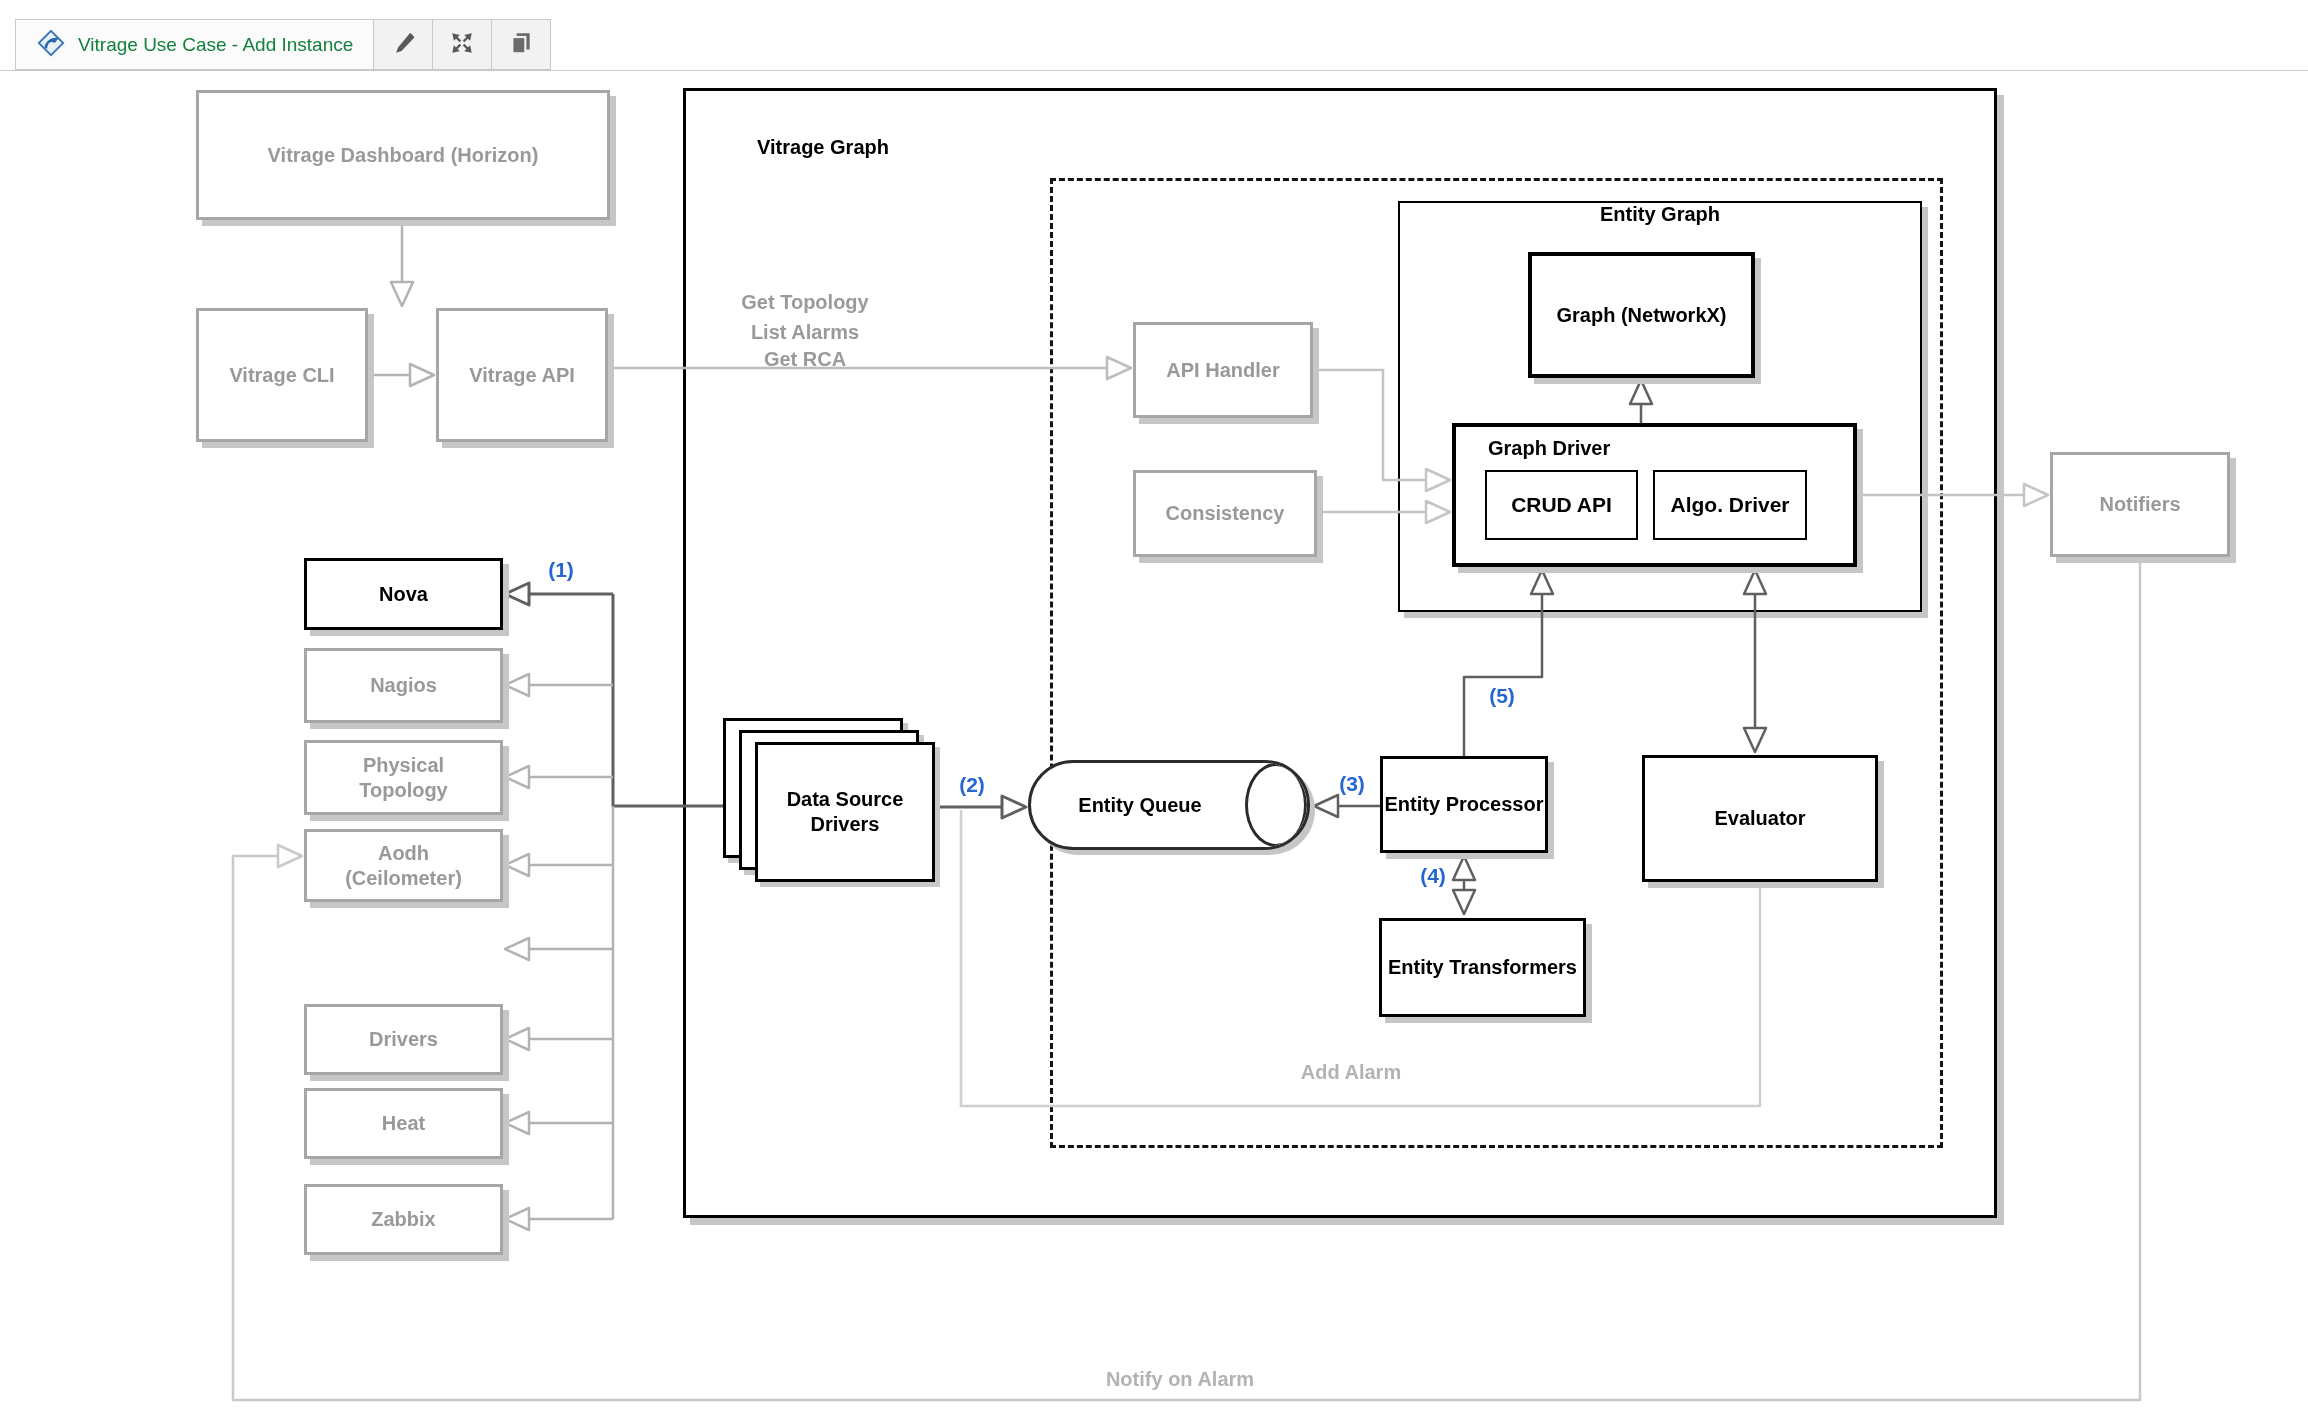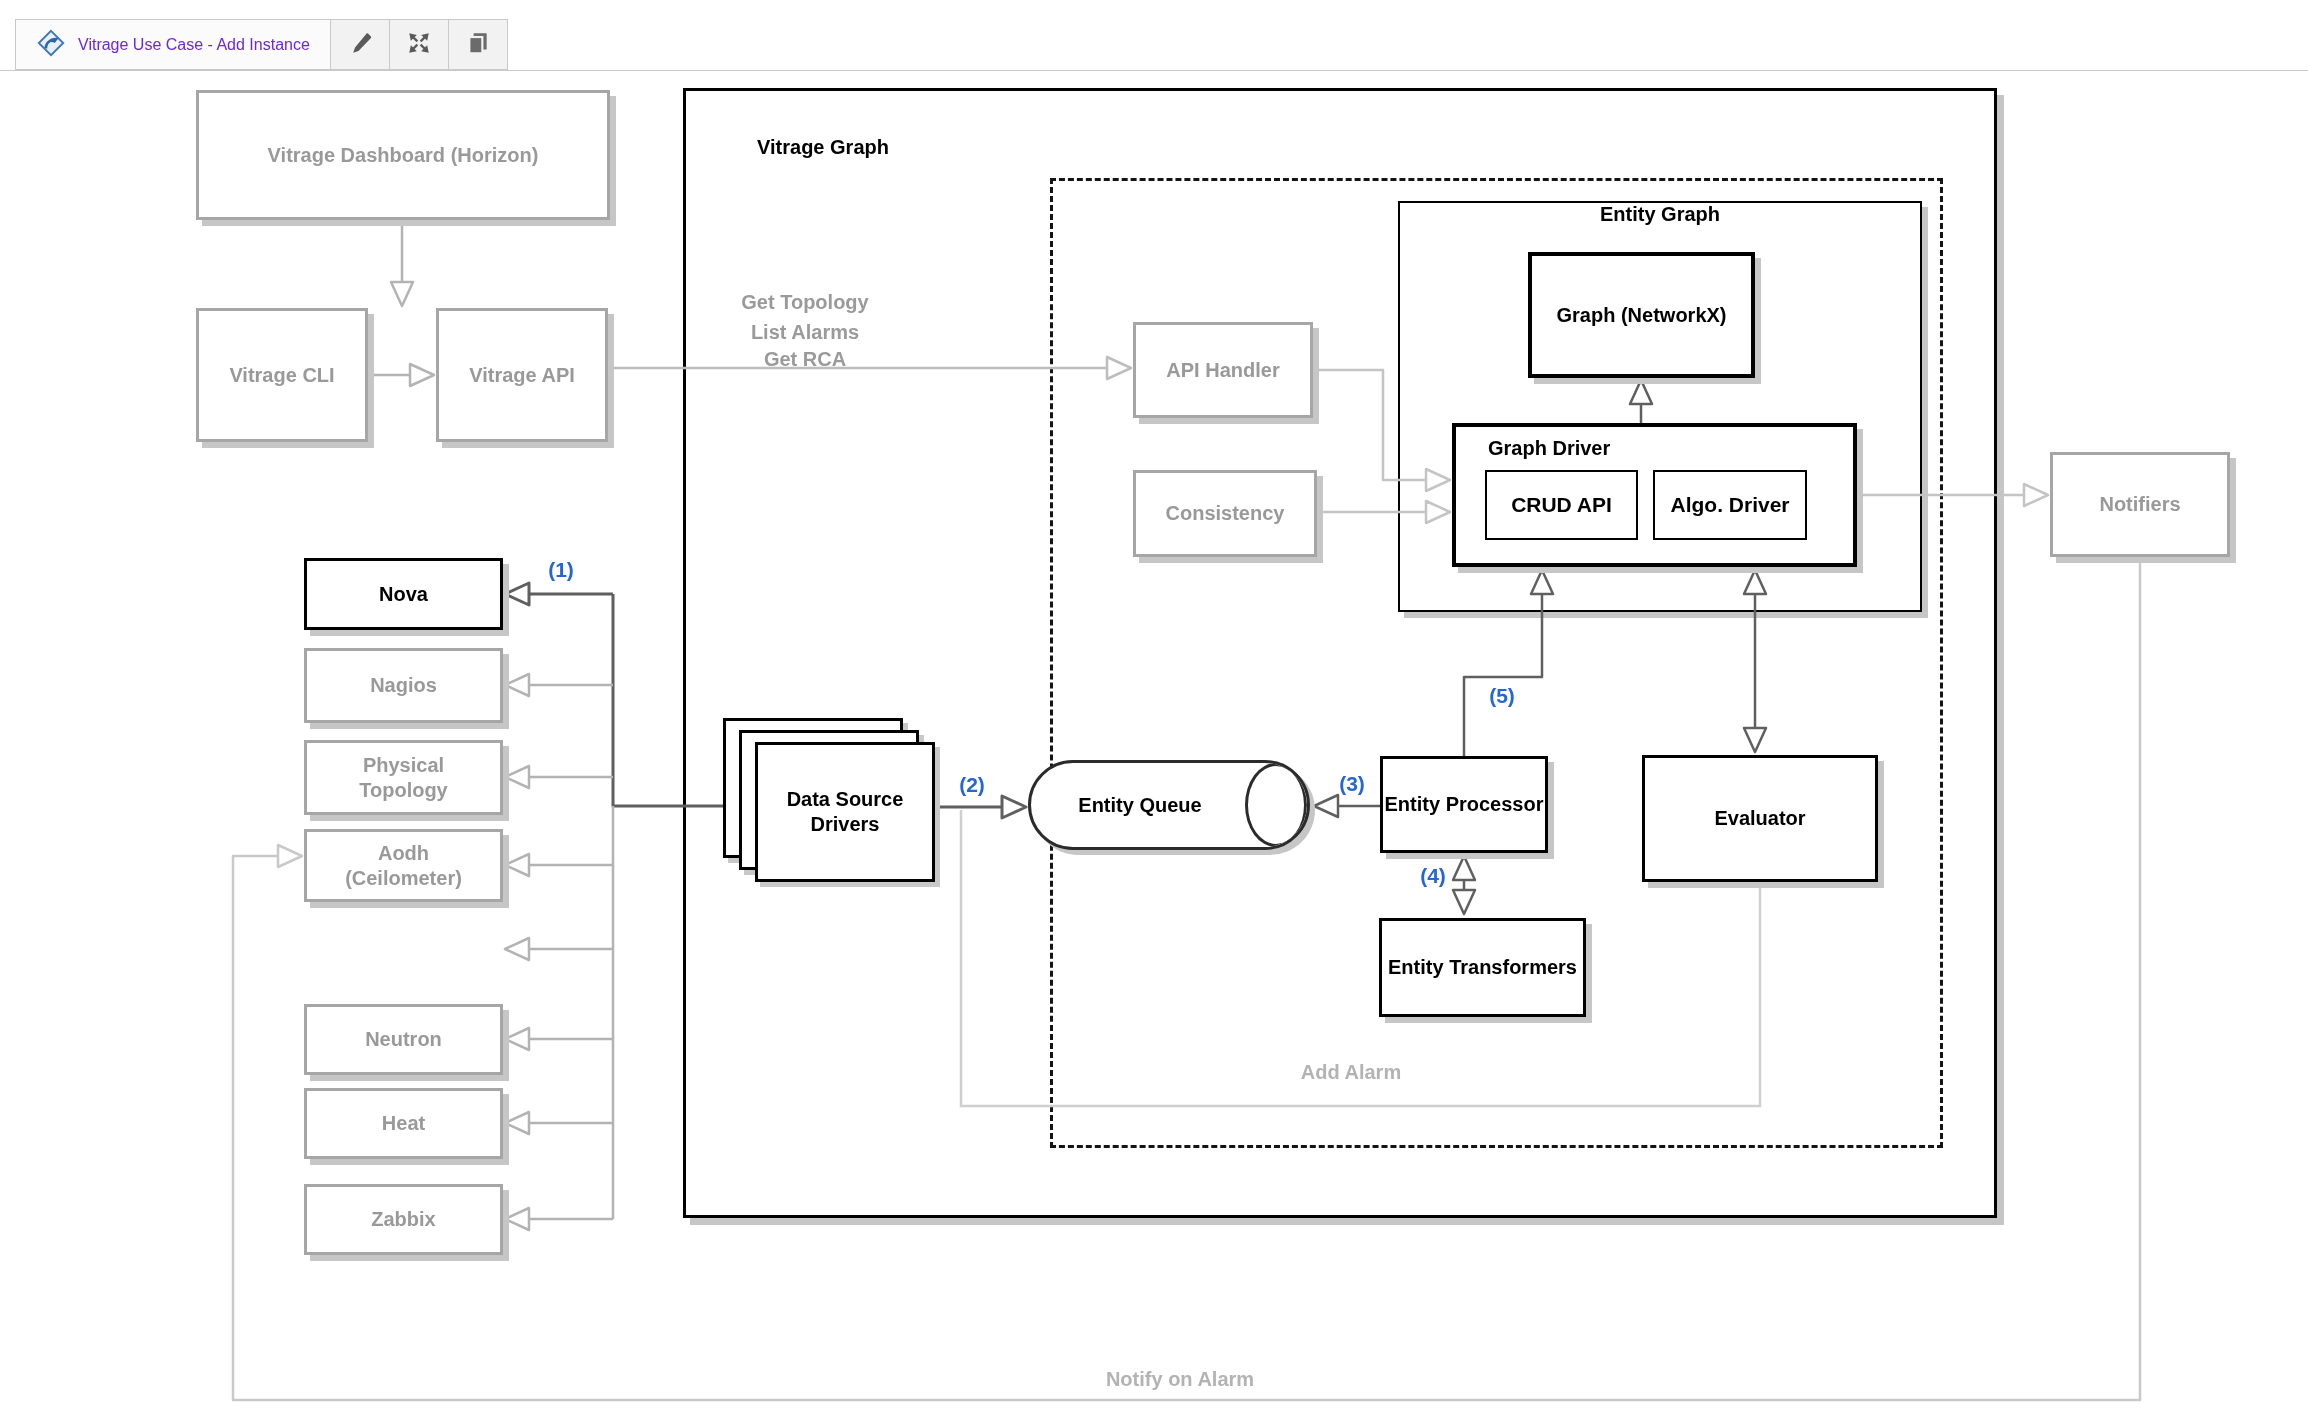--- a/index.html
+++ b/index.html
@@ -4,21 +4,21 @@
 <style>
   html,body{margin:0;padding:0;background:#fff;}
   body{width:2308px;height:1413px;overflow:hidden;font-family:"Liberation Sans",sans-serif;}
   .stage{position:relative;width:2308px;height:1413px;background:#fff;}
 
   
   .header-band{position:absolute;left:0;top:0;width:2308px;height:70px;background:#fff;border-bottom:1px solid #c9c9c9;z-index:10;}
   .toolbar{position:absolute;left:15px;top:19px;height:51px;display:flex;z-index:11;}
   .tb-cell{box-sizing:border-box;border:1px solid #c9c9c9;height:51px;display:flex;align-items:center;justify-content:center;}
   .tb-title{background:#fbfbfb;padding:0 20px;gap:12px;}
-  .tb-title .title-text{font-size:16px;color:#6d28d9;white-space:nowrap;}
+  .tb-title .title-text{font-size:19px;color:#15803d;white-space:nowrap;}
   .tb-btn{background:#f2f2f2;width:60px;margin-left:-1px;cursor:pointer;}
 
   
   .node{position:absolute;box-sizing:border-box;background:#fff;display:flex;align-items:center;justify-content:center;
         text-align:center;font-weight:bold;font-size:20px;line-height:1.25;z-index:3;
         box-shadow:6px 6px 0 #c6c6c6;}
   .gray{border:3px solid #a6a6a6;color:#999999;}
   .black{border:3px solid #000;color:#000;}
   .thick{border-width:4px;}
   .thin{border-width:2px;box-shadow:none;}
@@ -205,21 +205,21 @@
   </div>
 
   <div class="node black" style="left:1380px;top:756px;width:168px;height:97px;">Entity Processor</div>
   <div class="node black" style="left:1379px;top:918px;width:207px;height:99px;">Entity Transformers</div>
   <div class="node black" style="left:1642px;top:755px;width:236px;height:127px;">Evaluator</div>
 
   <div class="node black" style="left:304px;top:558px;width:199px;height:72px;">Nova</div>
   <div class="node gray" style="left:304px;top:648px;width:199px;height:75px;">Nagios</div>
   <div class="node gray" style="left:304px;top:740px;width:199px;height:75px;padding:0 30px;">Physical Topology</div>
   <div class="node gray" style="left:304px;top:829px;width:199px;height:73px;padding:0 38px;">Aodh (Ceilometer)</div>
-  <div class="node gray" style="left:304px;top:1004px;width:199px;height:71px;">Neutron</div>
+  <div class="node gray" style="left:304px;top:1004px;width:199px;height:71px;">Drivers</div>
   <div class="node gray" style="left:304px;top:1088px;width:199px;height:71px;">Heat</div>
   <div class="node gray" style="left:304px;top:1184px;width:199px;height:71px;">Zabbix</div>
 
   <div class="lbl lbl-gray" style="left:705px;top:291px;width:200px;">Get Topology</div>
   <div class="lbl lbl-gray" style="left:705px;top:321px;width:200px;">List Alarms</div>
   <div class="lbl lbl-gray" style="left:705px;top:348px;width:200px;">Get RCA</div>
 
   <div class="lbl lbl-blue" style="left:531px;top:558px;width:60px;">(1)</div>
   <div class="lbl lbl-blue" style="left:942px;top:773px;width:60px;">(2)</div>
   <div class="lbl lbl-blue" style="left:1322px;top:772px;width:60px;">(3)</div>

